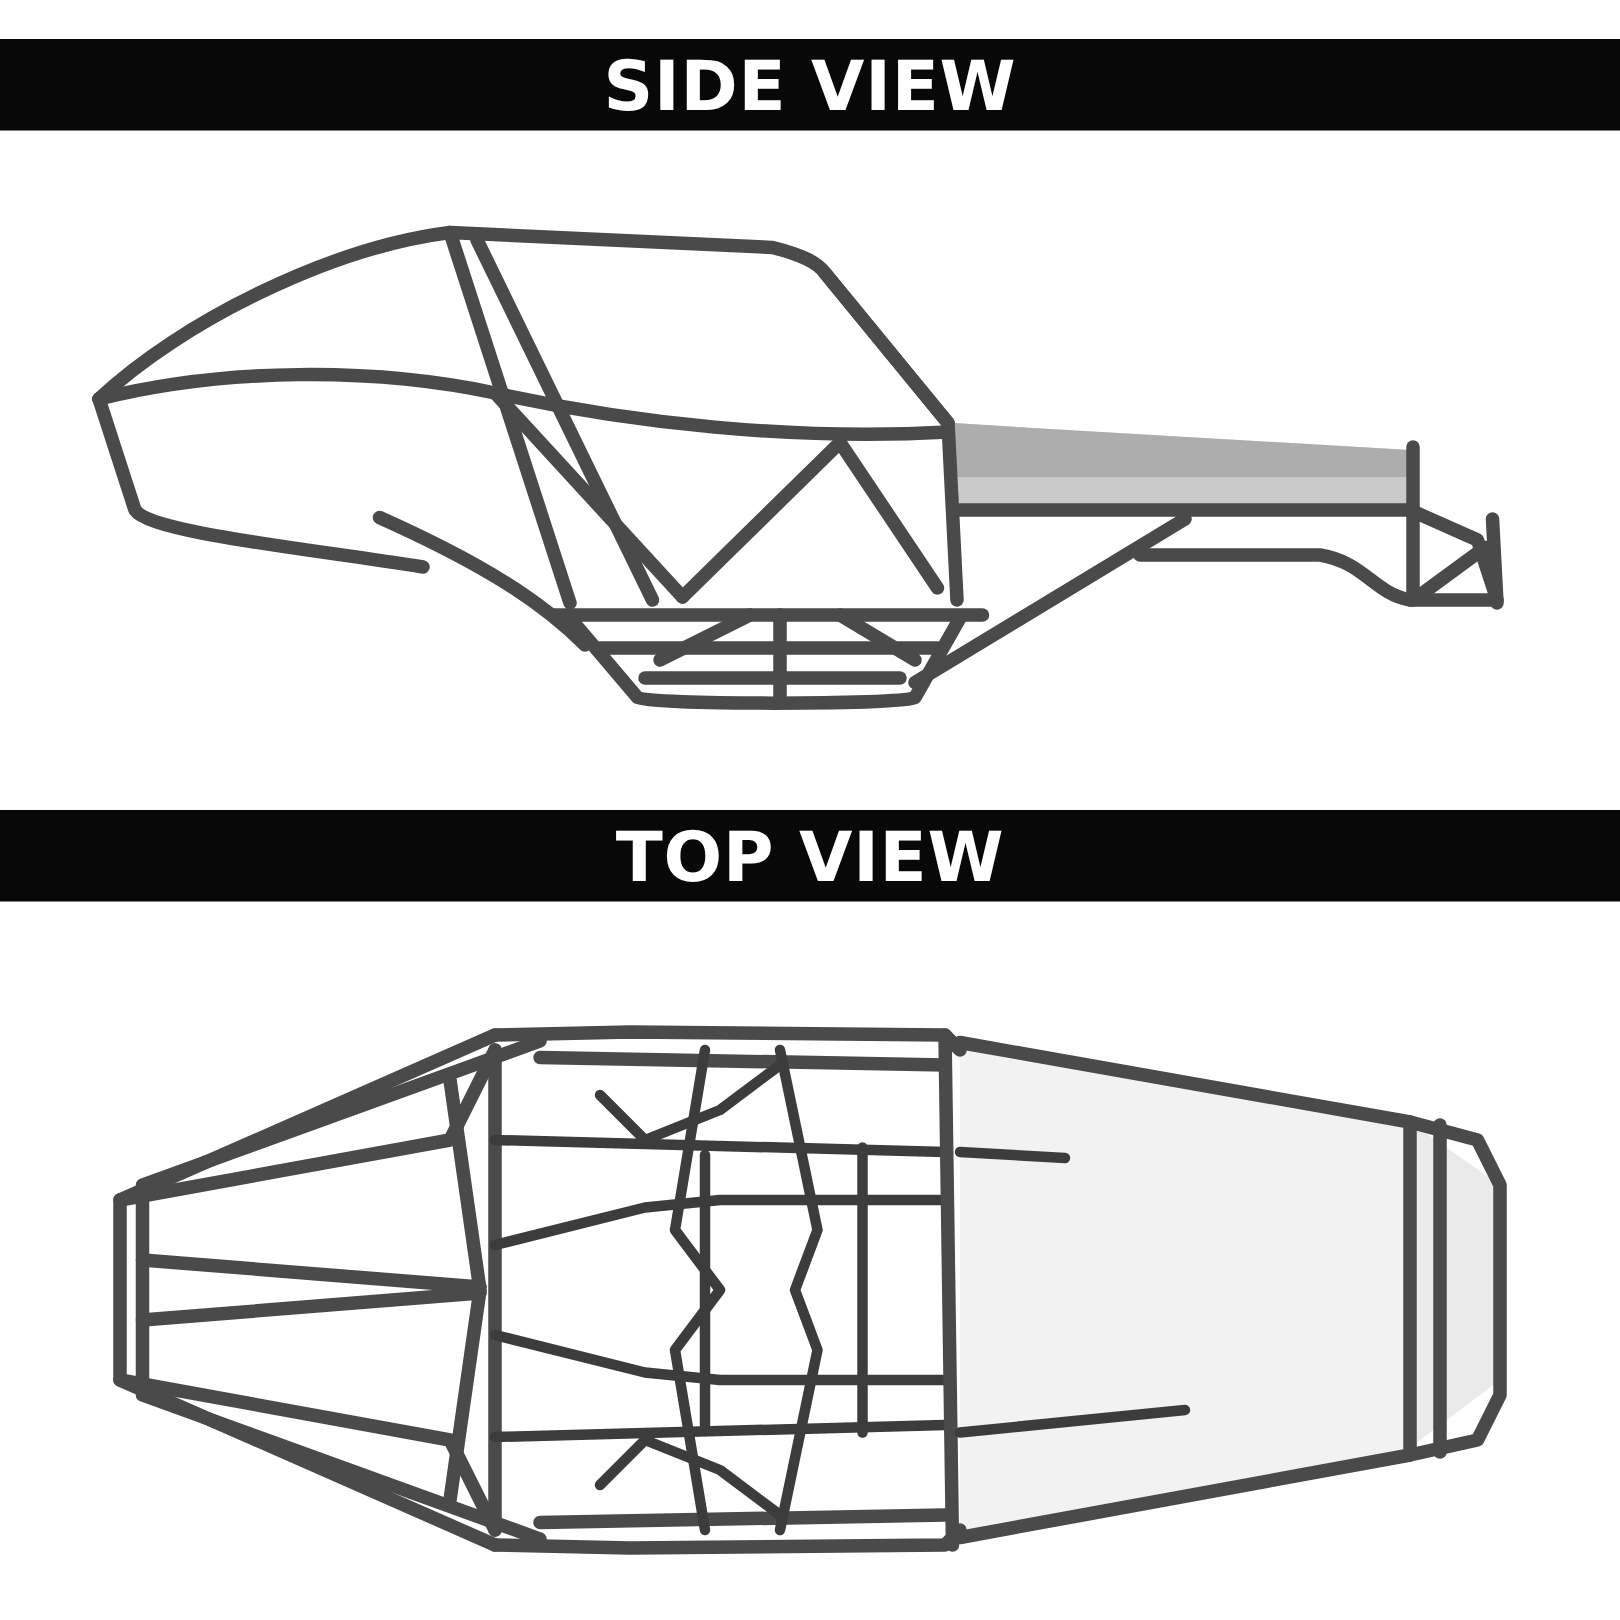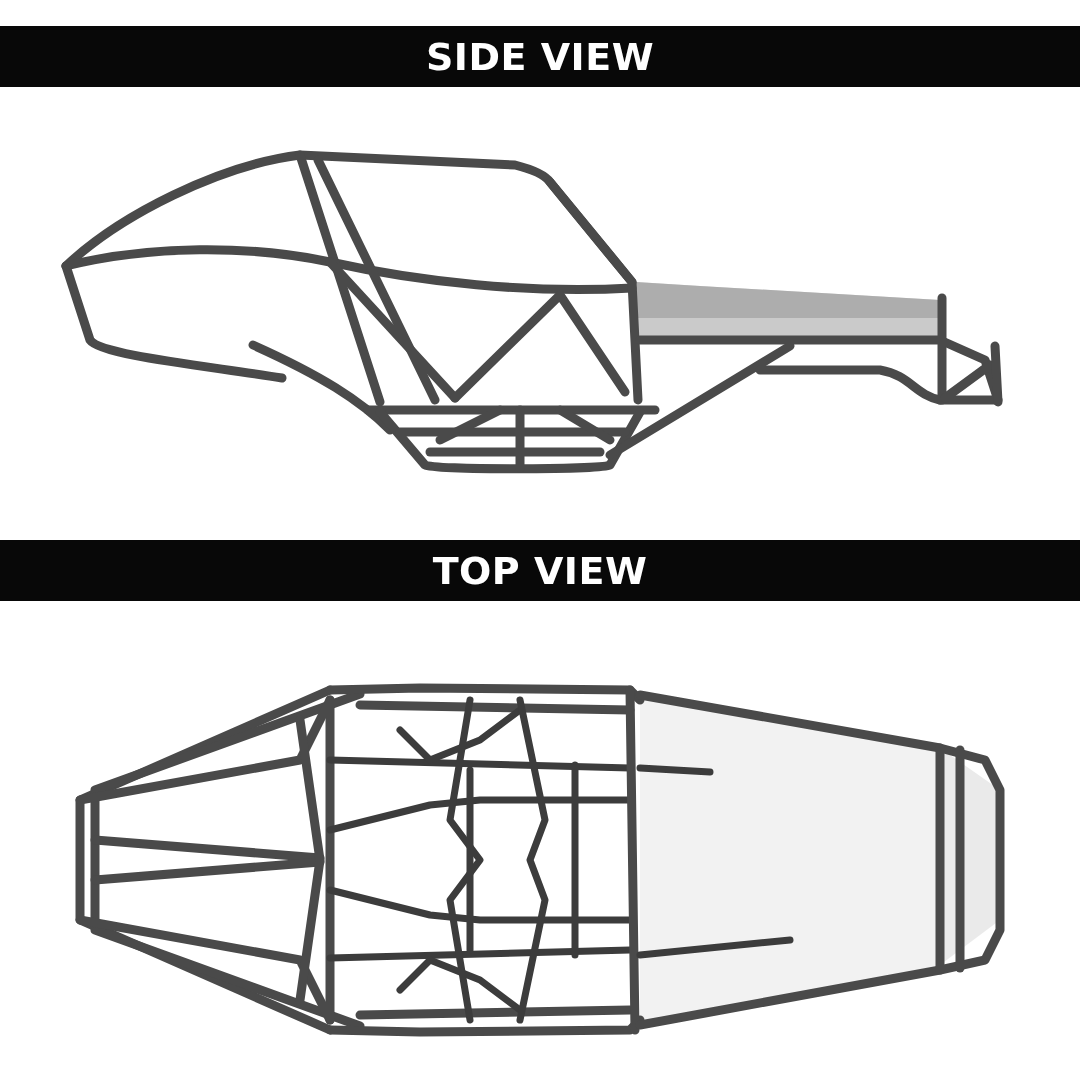--- a/index.html
+++ b/index.html
@@ -1,17 +1,17 @@
 <!DOCTYPE html>
 <html><head>
 <meta charset="utf-8">
 <style>
   html,body{margin:0;padding:0;background:#fff;}
   body{width:1080px;height:1080px;position:relative;overflow:hidden;font-family:"DejaVu Sans","Liberation Sans",sans-serif;}
-  .banner{position:absolute;left:0;width:1080px;background:#080808;color:#fff;display:flex;align-items:center;justify-content:center;font-weight:bold;font-size:38px;letter-spacing:0.5px;}
+  .banner{position:absolute;left:0;width:1080px;background:#080808;color:#fff;display:flex;align-items:center;justify-content:center;font-weight:bold;font-size:46px;letter-spacing:0.5px;}
   #b1{top:26px;height:61px;}
   #b2{top:540px;height:61px;}
   svg{position:absolute;left:0;}
   .t{fill:none;stroke:#4a4a4a;stroke-width:9;stroke-linecap:round;stroke-linejoin:round;}
   .t2{fill:none;stroke:#3c3c3c;stroke-width:7;stroke-linecap:round;stroke-linejoin:round;}
 </style>
 </head>
 <body>
 
 <div class="banner" id="b1">

